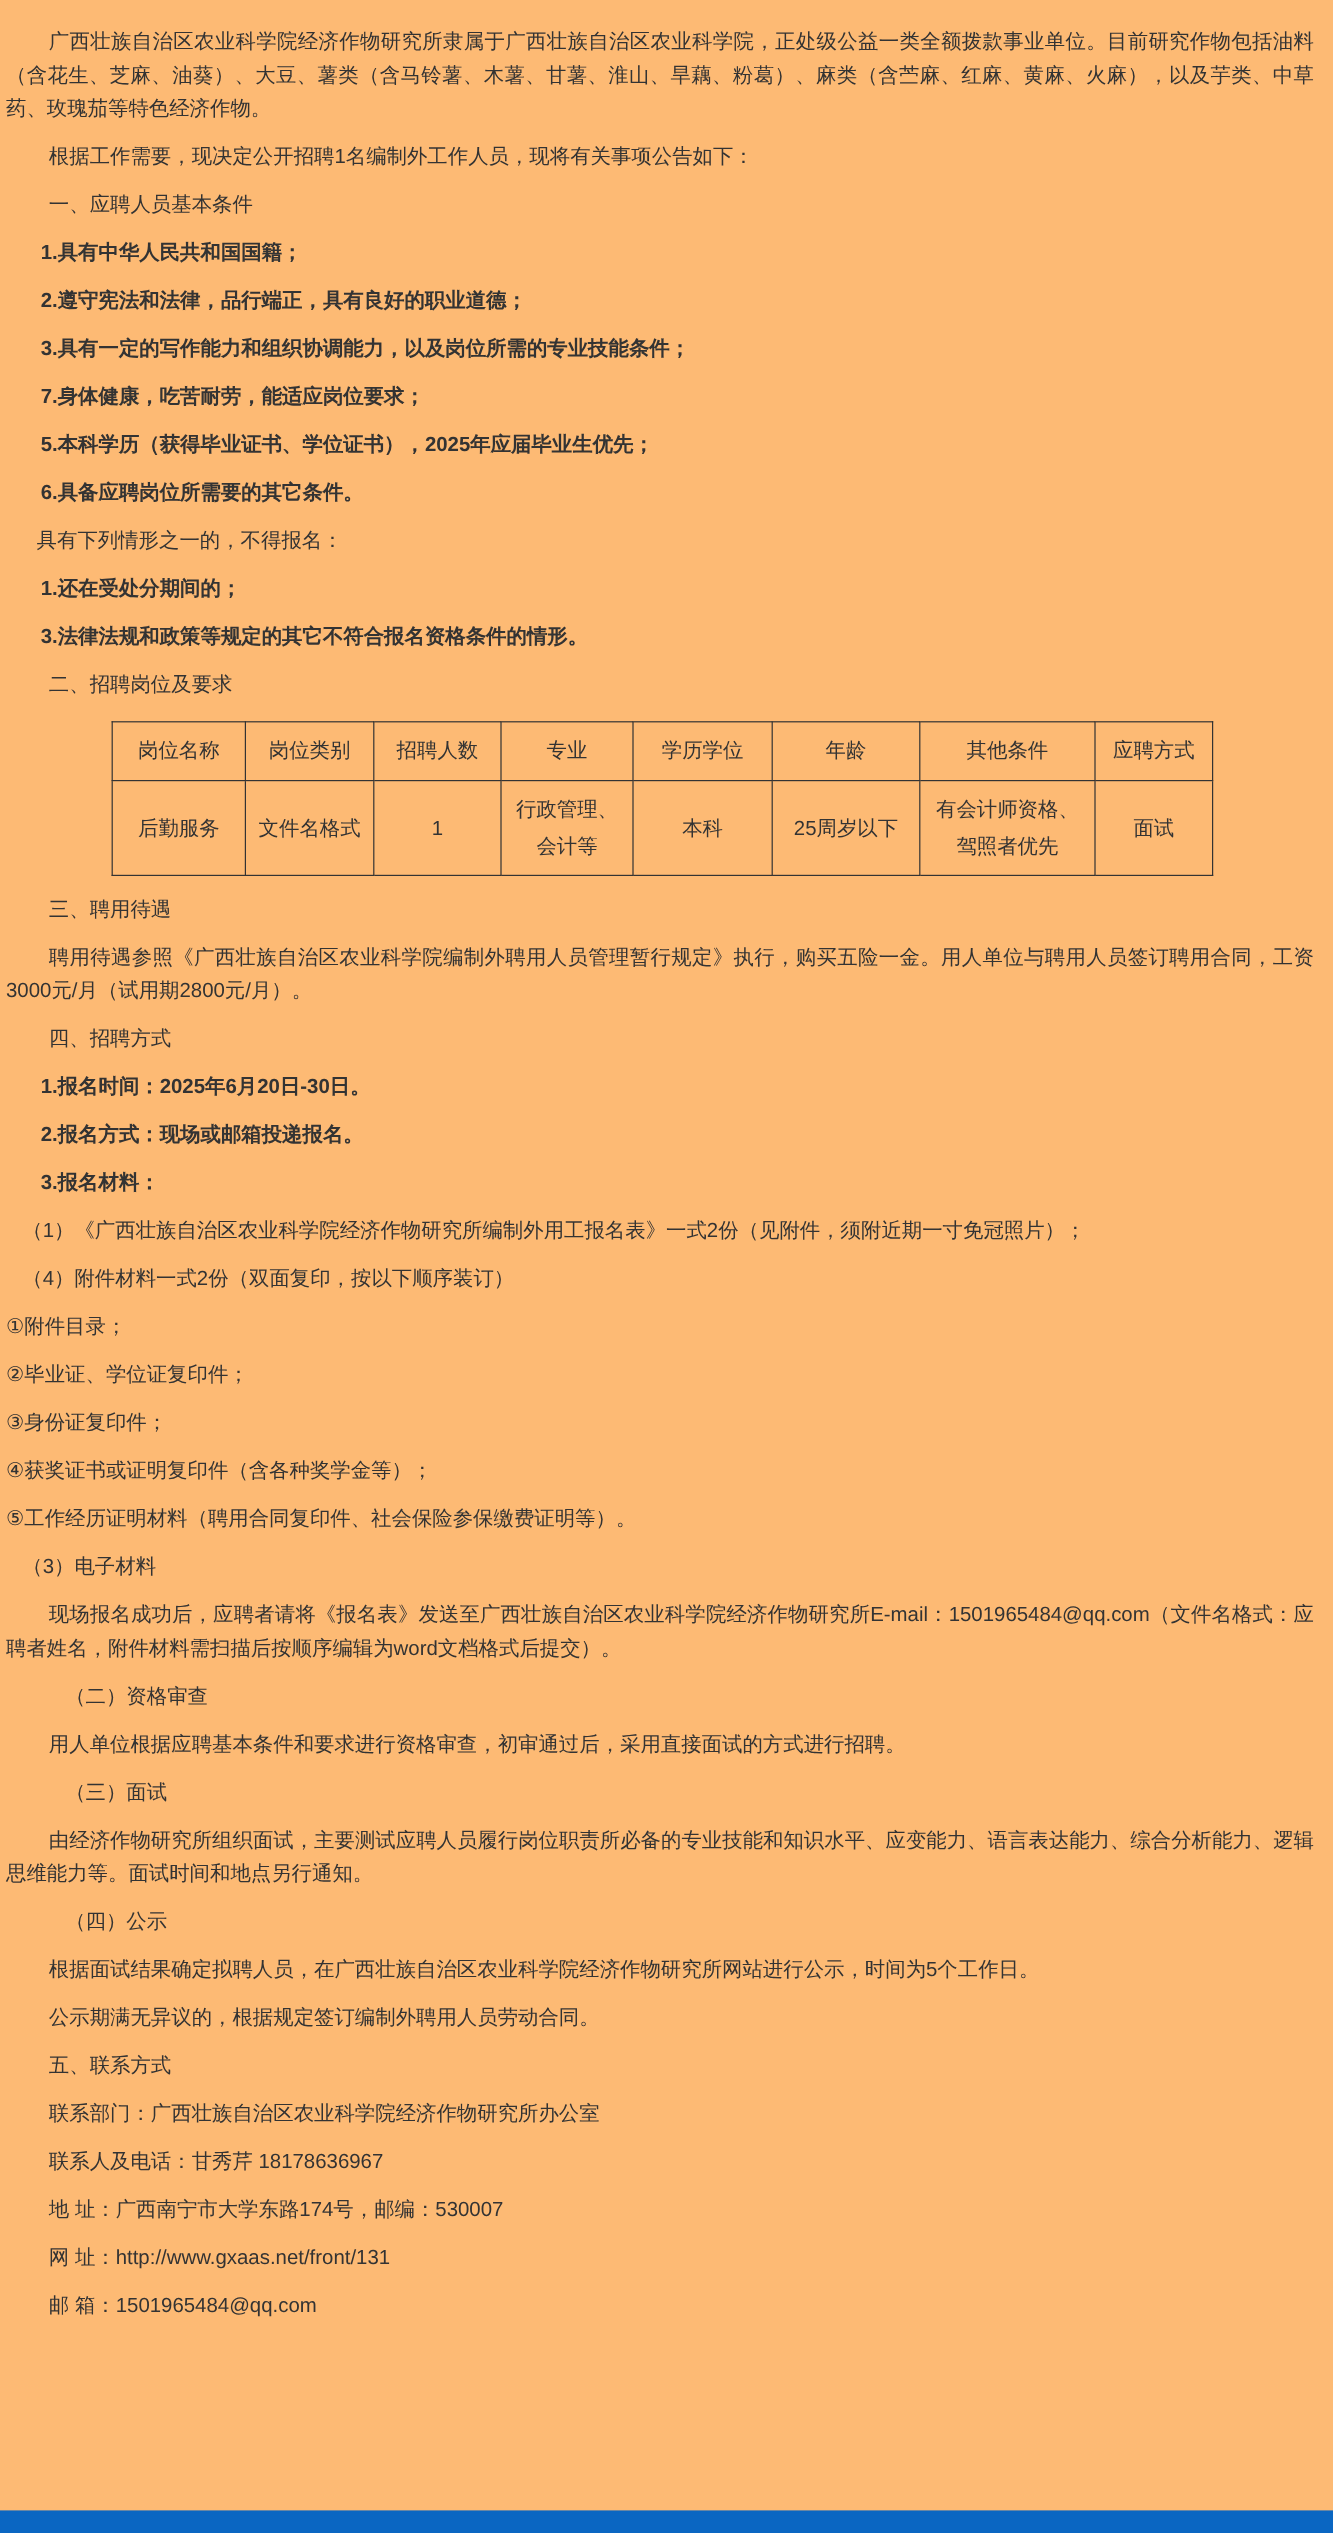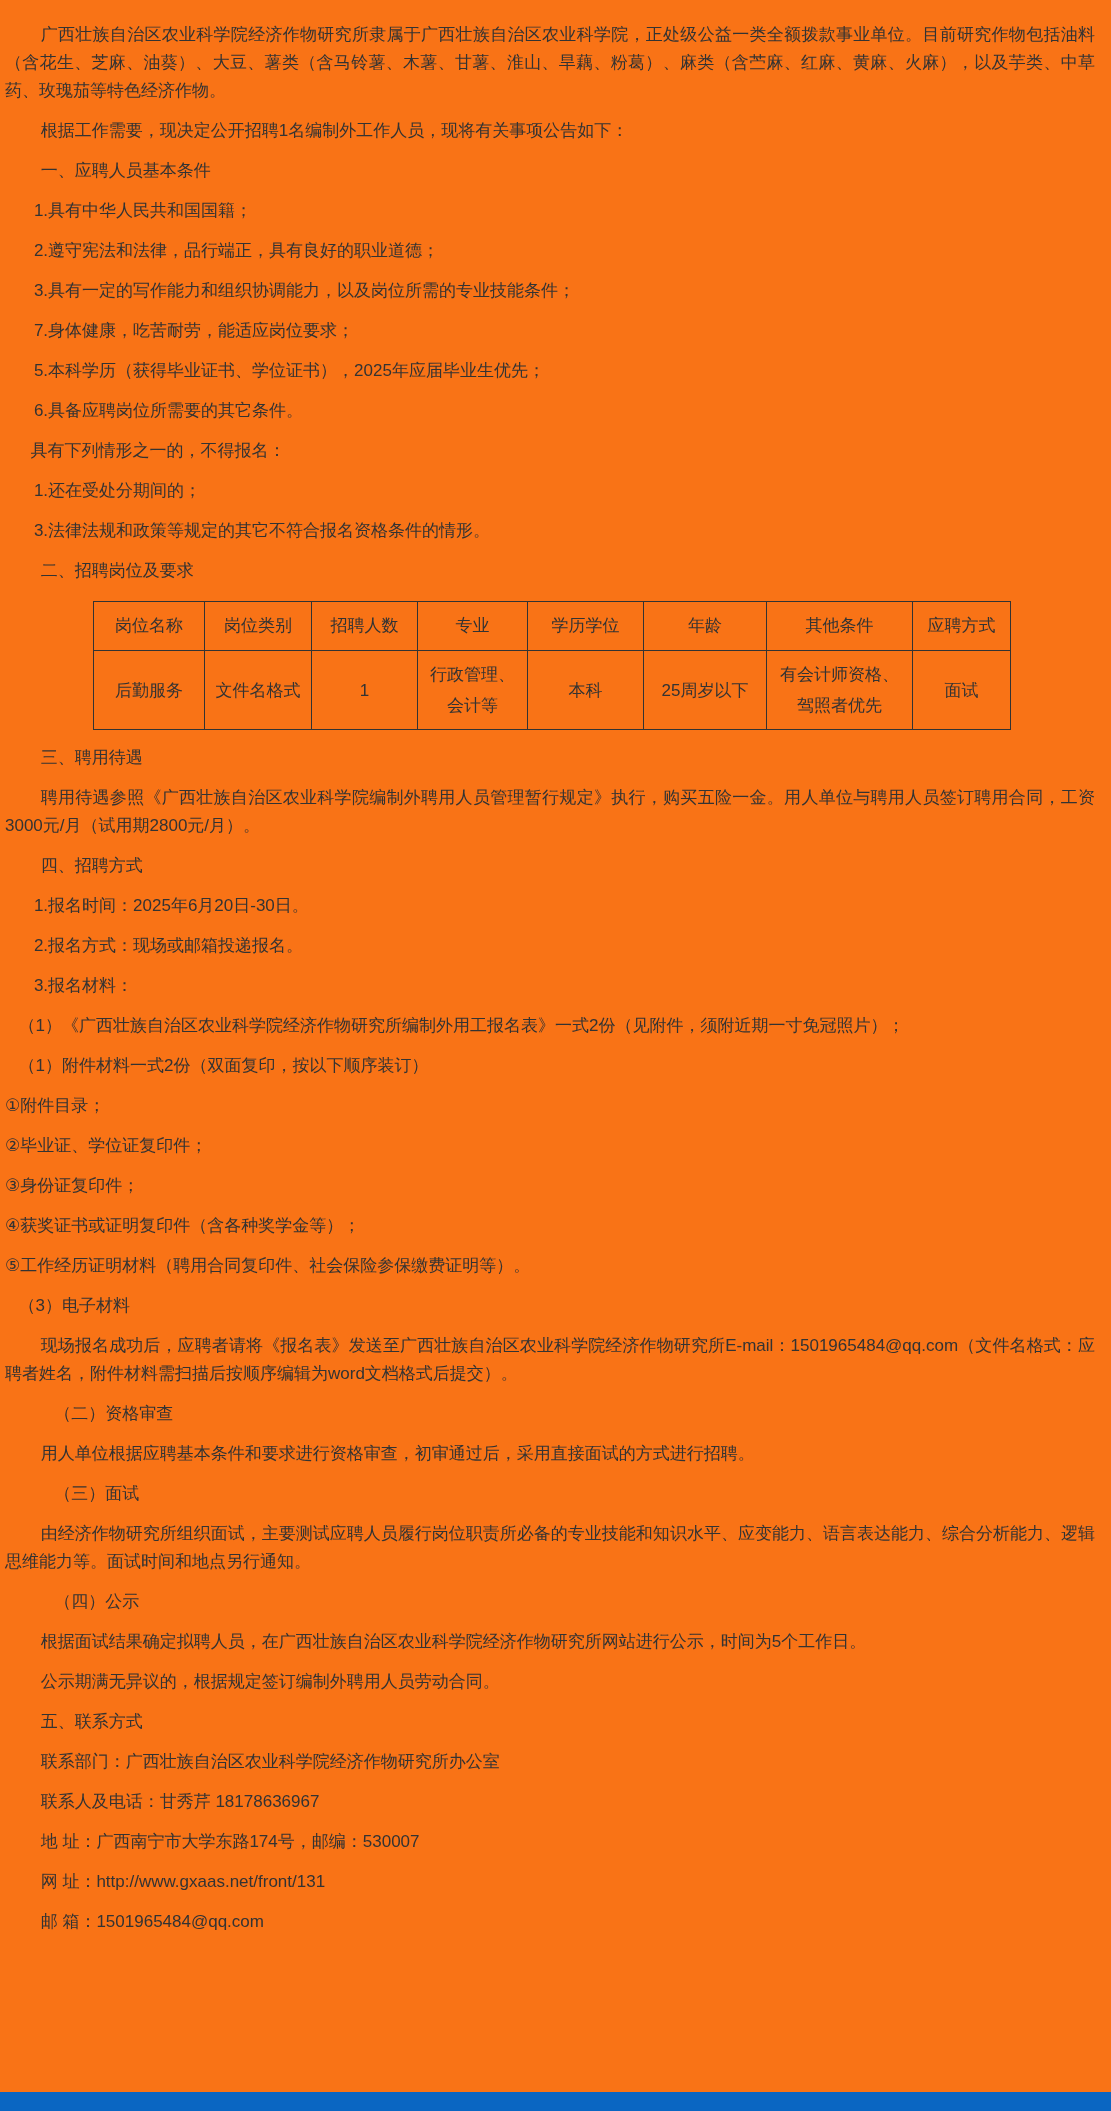--- a/index.html
+++ b/index.html
@@ -6,32 +6,32 @@
   body{
     width:1111px;
     background:#ffffff;
     font-family:"Liberation Sans","DejaVu Sans",sans-serif;
     color:#333333;
   }
   .page{
     width:1111px;
     min-height:2111px;
     position:relative;
-    background:#f97316;
+    background:#fdba74;
     overflow:hidden;
   }
   .doc{
     padding:9px 16px 0 5px;
     font-size:17px;
     line-height:28px;
     text-align:justify;
   }
   .doc p{margin:12px 0;}
   .ind2 {text-indent:2.1em;}   
-  .ind2n{text-indent:1.7em;}   
+  .ind2n{text-indent:1.7em;font-weight:bold;}   
   .ind3 {text-indent:2.9em;}   
   .ind1 {text-indent:0.8em;}   
   .ind0 {text-indent:0;}       
   .indn {text-indent:1.5em;}   
   .jobs-table{
     border-collapse:collapse;
     table-layout:fixed;
     width:918px;
     margin:16px 0 14px 88px;
   }
@@ -123,21 +123,21 @@
 
     <p class="ind2">三、聘用待遇</p>
     <p class="ind2">聘用待遇参照《广西壮族自治区农业科学院编制外聘用人员管理暂行规定》执行，购买五险一金。用人单位与聘用人员签订聘用合同，工资3000元/月（试用期2800元/月）。</p>
 
     <p class="ind2">四、招聘方式</p>
 
     <p class="ind2n">1.报名时间：2025年6月20日-30日。</p>
     <p class="ind2n">2.报名方式：现场或邮箱投递报名。</p>
     <p class="ind2n">3.报名材料：</p>
     <p class="ind1">（1）《广西壮族自治区农业科学院经济作物研究所编制外用工报名表》一式2份（见附件，须附近期一寸免冠照片）；</p>
-    <p class="ind1">（1）附件材料一式2份（双面复印，按以下顺序装订）</p>
+    <p class="ind1">（4）附件材料一式2份（双面复印，按以下顺序装订）</p>
     <p class="ind0">①附件目录；</p>
     <p class="ind0">②毕业证、学位证复印件；</p>
     <p class="ind0">③身份证复印件；</p>
     <p class="ind0">④获奖证书或证明复印件（含各种奖学金等）；</p>
     <p class="ind0">⑤工作经历证明材料（聘用合同复印件、社会保险参保缴费证明等）。</p>
     <p class="ind1">（3）电子材料</p>
     <p class="ind2">现场报名成功后，应聘者请将《报名表》发送至广西壮族自治区农业科学院经济作物研究所E-mail：1501965484@qq.com（文件名格式：应聘者姓名，附件材料需扫描后按顺序编辑为word文档格式后提交）。</p>
 
     <p class="ind3">（二）资格审查</p>
     <p class="ind2">用人单位根据应聘基本条件和要求进行资格审查，初审通过后，采用直接面试的方式进行招聘。</p>

